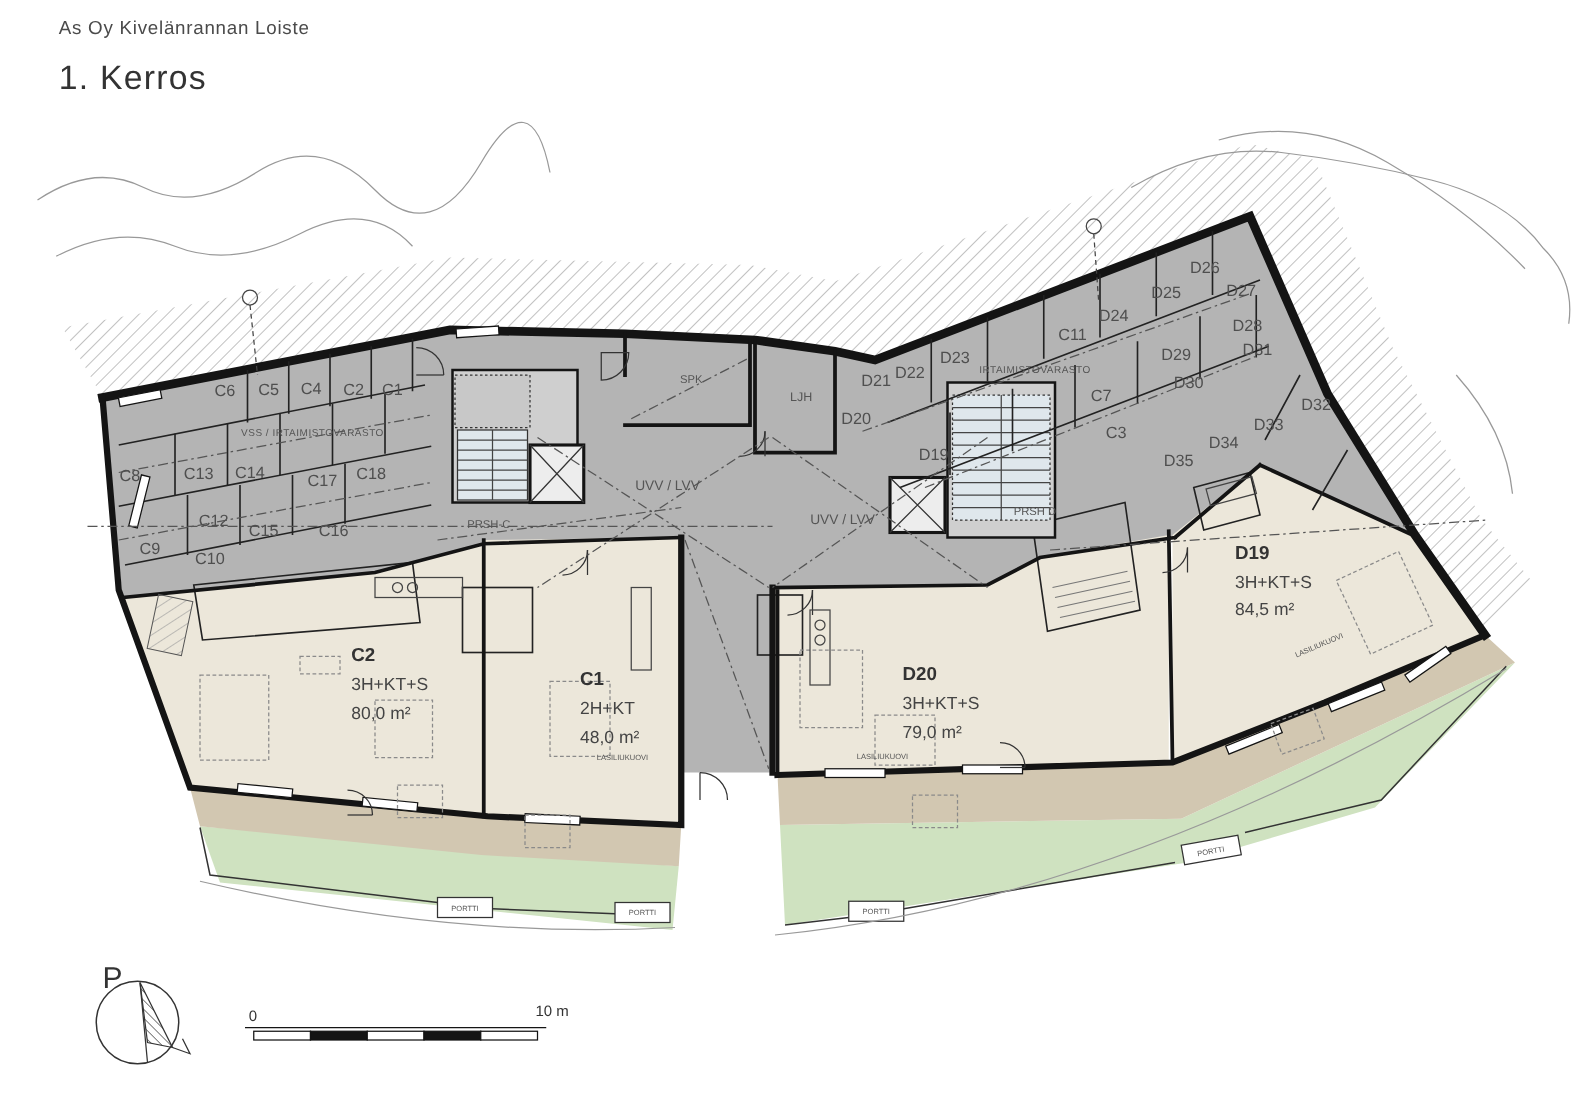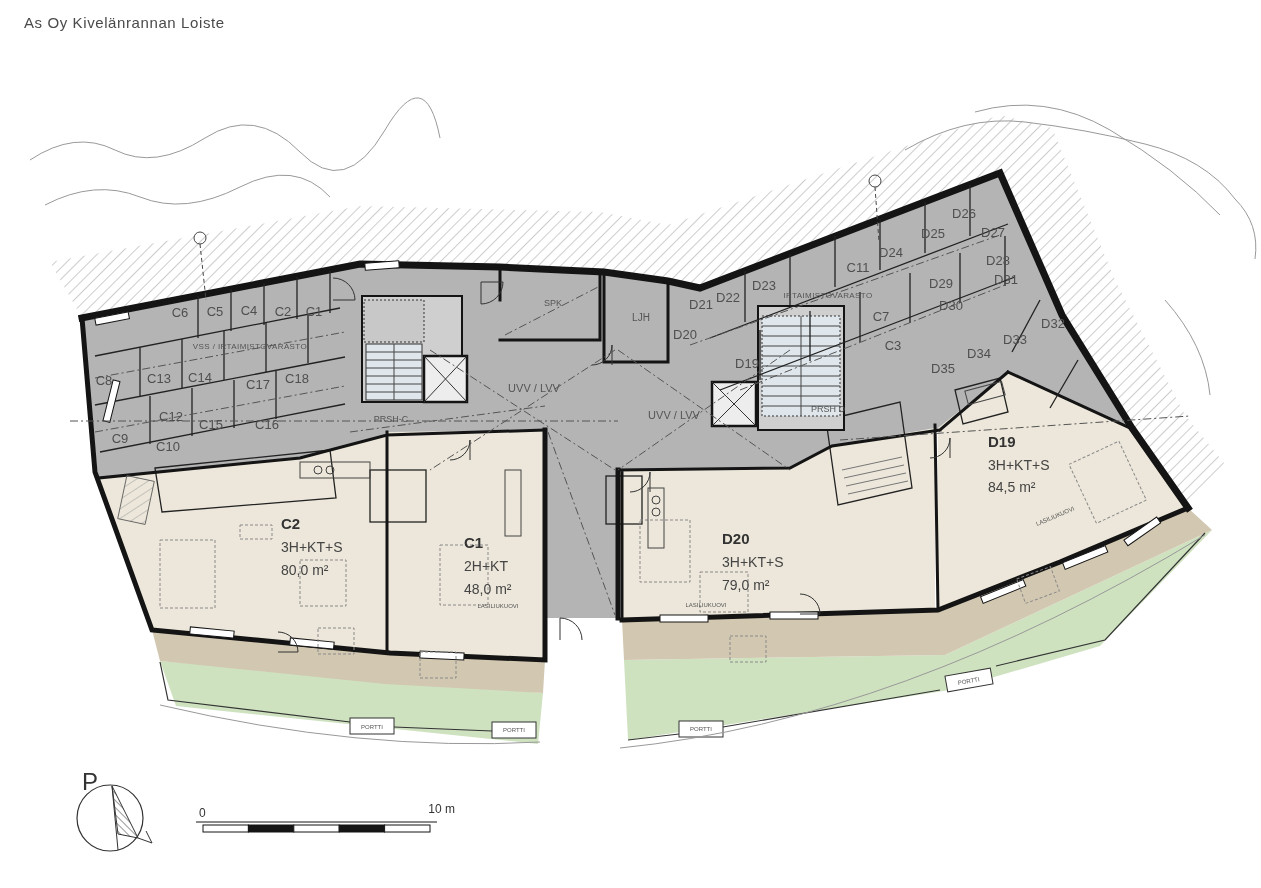--- a/index.html
+++ b/index.html
@@ -1,17 +1,17 @@
 <!DOCTYPE html>
 <html style="--storage-gray: #b4b4b4; --stair-gray: #cfcfcf; --apartment-cream: #ece7da; --terrace-tan: #d2c7b1; --yard-green: #cfe2c0; --wet-room-blue: #d9ecf4; --wall-black: #141414;"><head>
 <meta charset="utf-8">
 <style>
   html,body{margin:0;padding:0;background:#ffffff;}
   body{width:1261px;height:888px;overflow:hidden;font-family:"Liberation Sans",sans-serif;}
-  .titleblock{position:absolute;left:24px;top:14px;color:#3c3c3c;}
+  .titleblock{position:absolute;left:47px;top:14px;color:#3c3c3c;}
   .project{font-size:15px;letter-spacing:.6px;color:#4a4a4a;font-weight:400;}
   .floor{font-size:27px;letter-spacing:1px;color:#333;font-weight:400;margin-top:16px;}
   svg text{font-family:"Liberation Sans",sans-serif;fill:#4a4a4a;}
   .roomlbl{font-size:13px;fill:#4f4f4f;}
   .tinylbl{font-size:8px;fill:#555;letter-spacing:.4px;}
   .microlbl{font-size:6px;fill:#555;}
   .aptid{font-size:15px;font-weight:bold;fill:#333;}
   .aptln{font-size:14px;fill:#444;}
   .commonlbl{font-size:10px;fill:#555;}
   .storage{fill:var(--storage-gray,#b4b4b4);}
@@ -28,20 +28,21 @@
   .fence{stroke:#333;stroke-width:1.2;fill:none;}
   .curve{stroke:#999;stroke-width:1;fill:none;}
 </style>
 </head>
 <body>
 
 
 
 <div class="titleblock">
   <div class="project">As Oy Kivelänrannan Loiste</div>
+  <div class="floor">1. Kerros</div>
 </div>
 
 <svg width="1261" height="888" viewBox="0 0 1261 888" xmlns="http://www.w3.org/2000/svg">
   <defs>
     <pattern id="hatch" width="8" height="8" patternUnits="userSpaceOnUse" patternTransform="rotate(45)">
       <line x1="0" y1="0" x2="0" y2="8" stroke="#9b9b9b" stroke-width="1"></line>
     </pattern>
     <pattern id="hatch2" width="5" height="5" patternUnits="userSpaceOnUse" patternTransform="rotate(-45)">
       <line x1="0" y1="0" x2="0" y2="5" stroke="#333" stroke-width="1"></line>
     </pattern>

